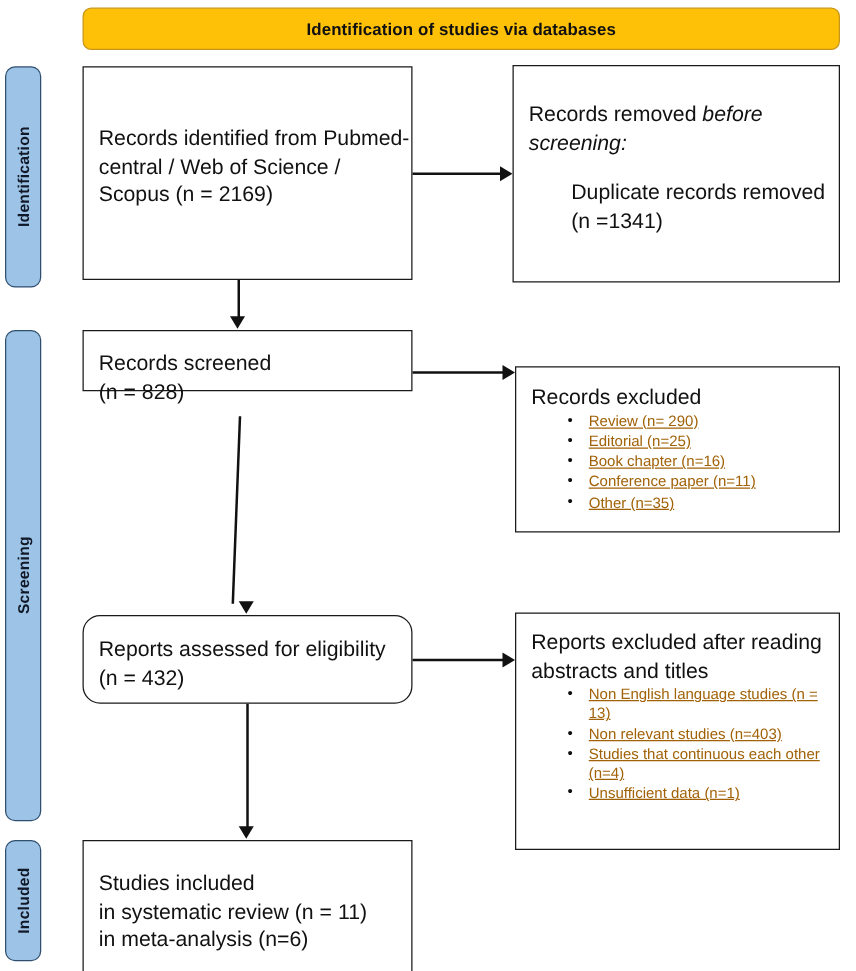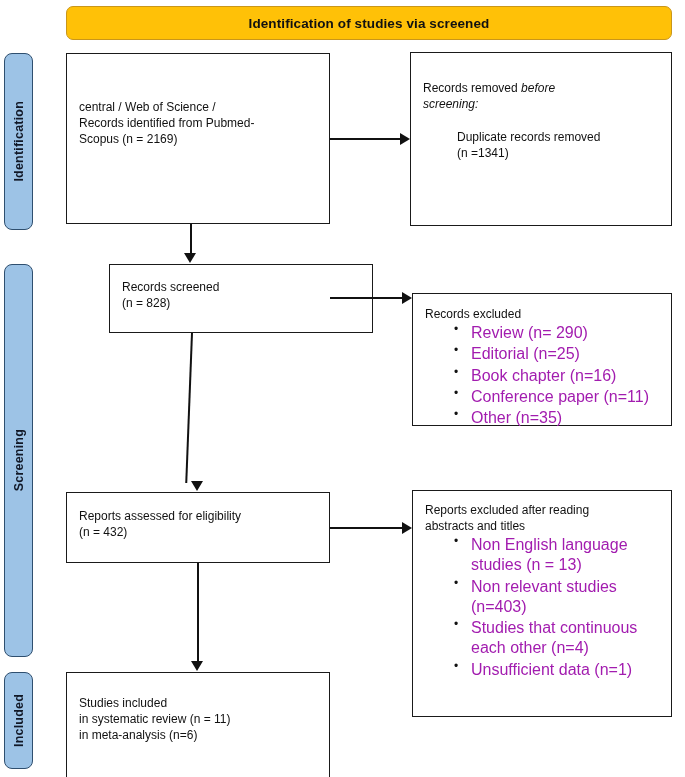--- a/index.html
+++ b/index.html
@@ -74,56 +74,57 @@
     border: 1.6px solid #1a1a1a;
     box-sizing: border-box;
     padding: 0;
   }
   .box-inner {
     position: absolute;
     left: 12px;
     right: 8px;
   }
   .box-line {
-    font-size: 12px;
+    font-size: 17px;
     color: #111111;
     line-height: 1.33;
     white-space: nowrap;
   }
   .italic { font-style: italic; }
 
   
   ul.bullets {
     margin: 0;
     padding: 0 0 0 46px;
     list-style: none;
   }
   ul.bullets li {
     position: relative;
-    font-size: 16px;
-    color: #a21caf;
+    font-size: 12px;
+    color: #a16207;
     line-height: 1.27;
     margin: 0 0 1px 0;
+    text-decoration: underline;
   }
   ul.bullets li::before {
     content: "\2022";
     position: absolute;
     left: -17px;
     top: -1px;
     font-size: 12px;
     color: #111111;
   }
 
   
   #box-identified   { left: 66px;  top: 53px;  width: 264px; height: 171px; }
   #box-removed      { left: 410px; top: 52px;  width: 262px; height: 174px; }
-  #box-screened     { left: 66px;  top: 264px; width: 264px; height: 69px; margin-left: 43px;  }
+  #box-screened     { left: 66px;  top: 264px; width: 264px; height: 49px;  }
   #box-excluded     { left: 412px; top: 293px; width: 260px; height: 133px; }
-  #box-eligibility  { left: 66px;  top: 492px; width: 264px; height: 71px;  }
-  #box-rep-excluded { left: 412px; top: 490px; width: 260px; height: 227px; }
+  #box-eligibility  { left: 66px;  top: 492px; width: 264px; height: 71px; border-radius: 14px;  }
+  #box-rep-excluded { left: 412px; top: 490px; width: 260px; height: 190px; }
   #box-included     { left: 66px;  top: 672px; width: 264px; height: 120px;  }
 
   
   #txt-identified   { top: 46px;  }
   #txt-removed      { top: 28px;  }
   #txt-screened     { top: 15px;  }
   #txt-excluded     { top: 13px;  }
   #txt-eligibility  { top: 16px;  }
   #txt-rep-excluded { top: 12px;  }
   #txt-included     { top: 23px;  }
@@ -174,37 +175,37 @@
   #h2a { left: 402px; top: 292px; }
   #h3 { left: 330px; top: 527px; width: 74px; }
   #h3a { left: 402px; top: 522px; }
 </style>
 </head>
 <body>
 
 <div id="canvas">
 
   <div class="banner">
-    <span class="banner-text">Identification of studies via screened</span>
+    <span class="banner-text">Identification of studies via databases</span>
   </div>
 
   <div class="stage-bar" id="stage-identification">
     <span class="stage-label">Identification</span>
   </div>
   <div class="stage-bar" id="stage-screening">
     <span class="stage-label">Screening</span>
   </div>
   <div class="stage-bar" id="stage-included">
     <span class="stage-label">Included</span>
   </div>
 
   <div class="box" id="box-identified">
     <div class="box-inner" id="txt-identified">
+      <div class="box-line">Records identified from Pubmed-</div>
       <div class="box-line">central / Web of Science /</div>
-      <div class="box-line">Records identified from Pubmed-</div>
       <div class="box-line">Scopus  (n = 2169)</div>
     </div>
   </div>
 
   <div class="box" id="box-removed">
     <div class="box-inner" id="txt-removed">
       <div class="box-line"><span>Records removed </span><span class="italic">before</span></div>
       <div class="box-line italic">screening:</div>
       <div class="indent-block">
         <div class="box-line">Duplicate records removed</div>

